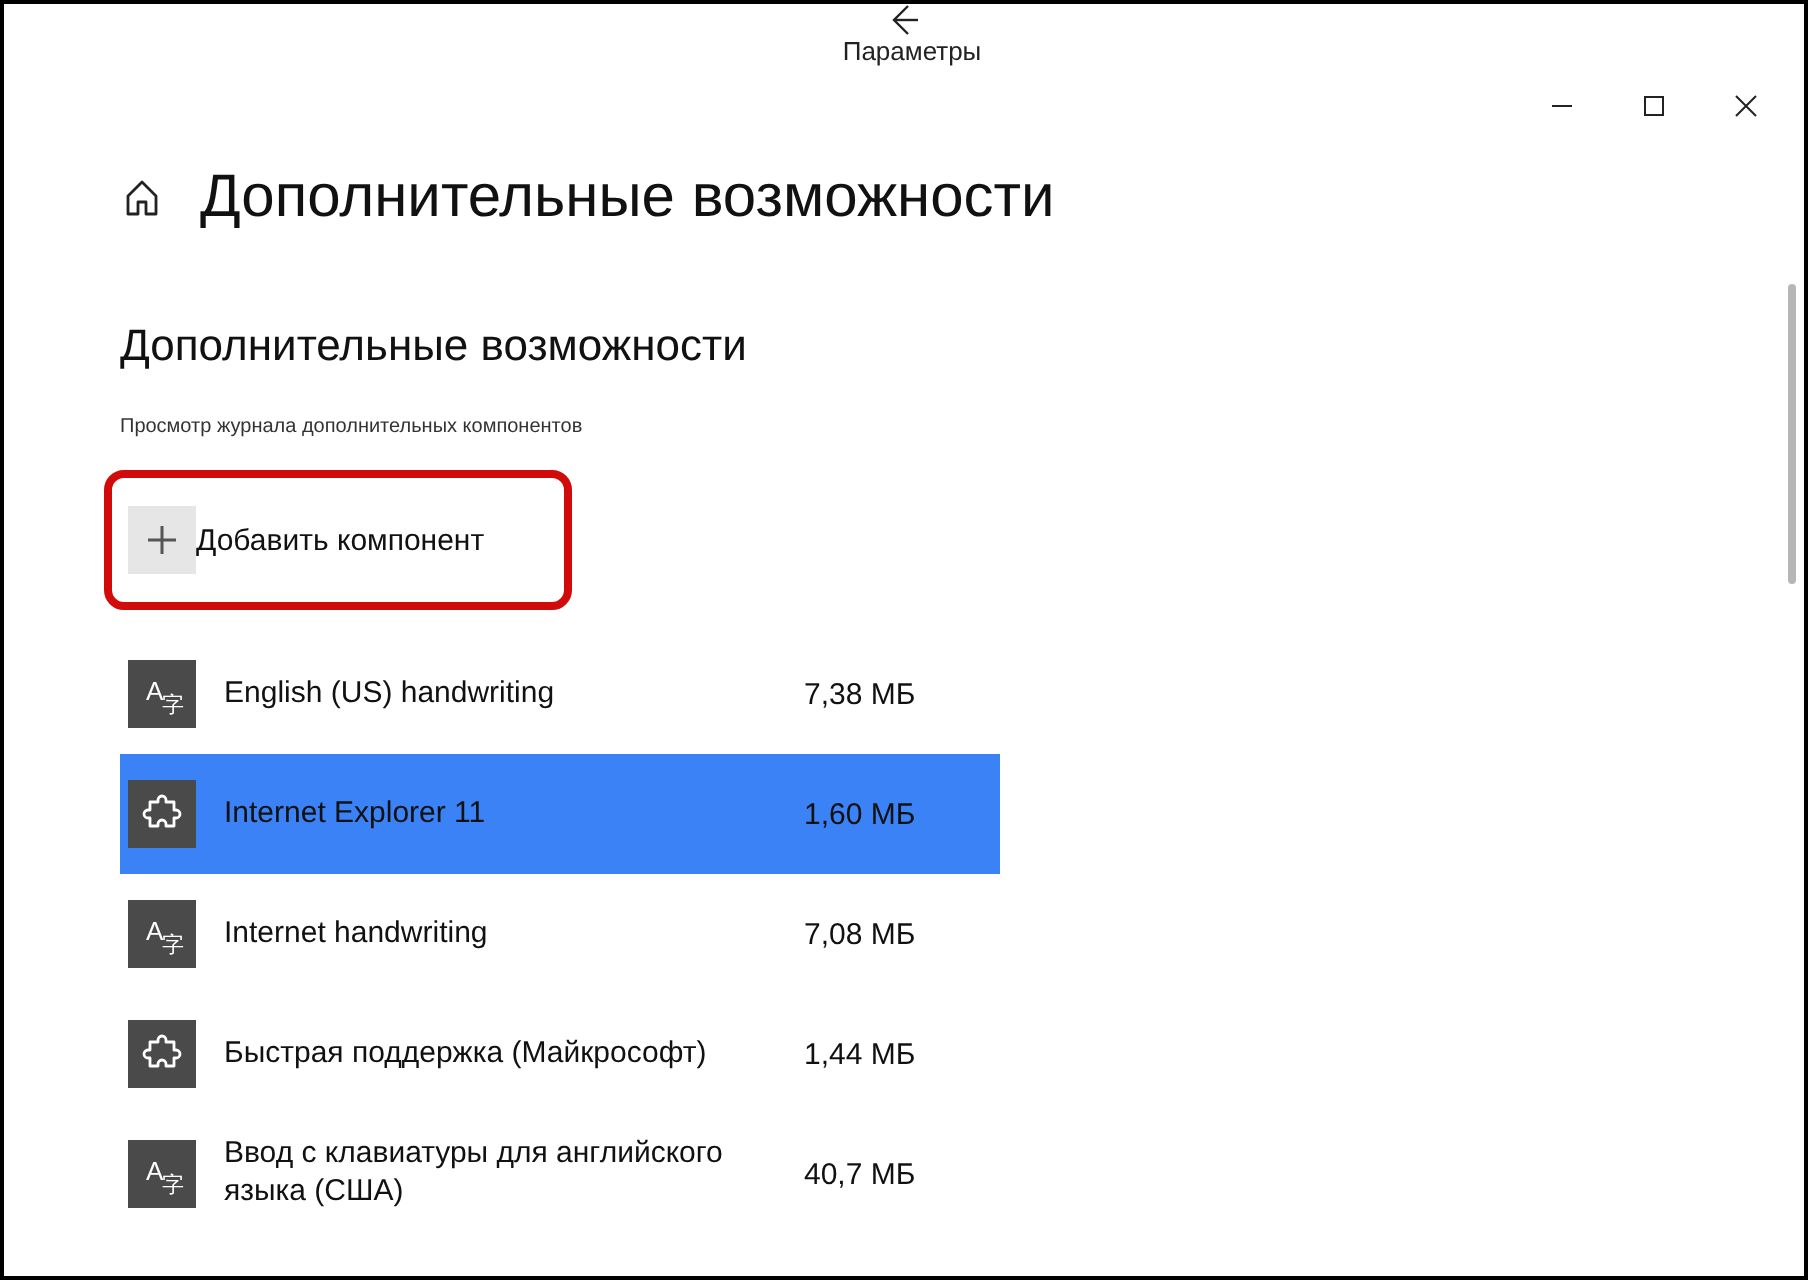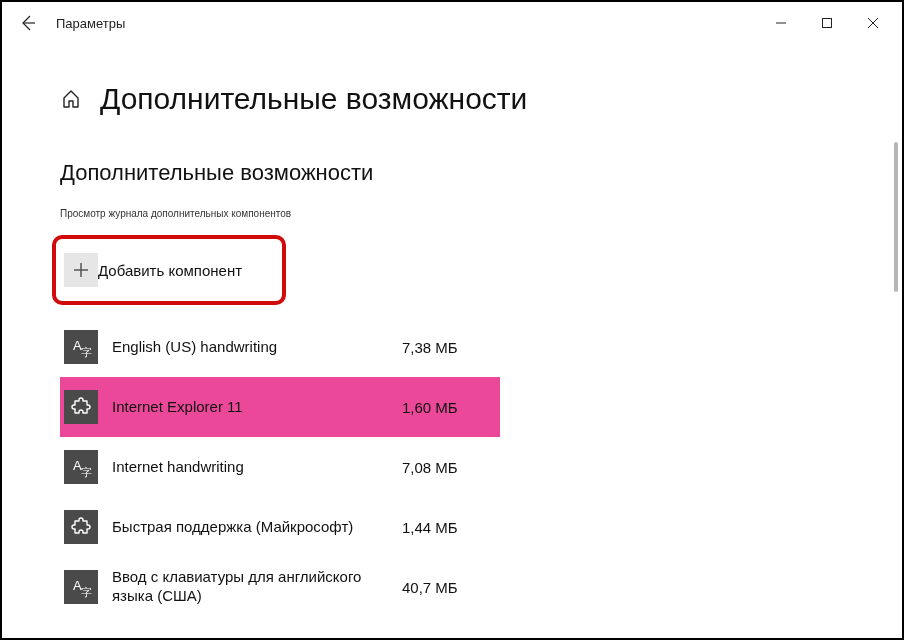--- a/index.html
+++ b/index.html
@@ -13,20 +13,21 @@
     border: 2px solid #000;
     overflow: hidden;
   }
   .titlebar {
     height: 42px;
     display: flex;
     align-items: center;
     padding: 0 6px;
     font-size: 13px;
     color: #222;
+    flex-direction: column;
   }
   .back-btn {
     width: 40px;
     height: 40px;
     display: flex;
     align-items: center;
     justify-content: center;
     cursor: pointer;
   }
   .tb-title { margin-left: 8px; }
@@ -115,21 +116,21 @@
     width: 440px;
   }
   .feature-item {
     display: flex;
     align-items: center;
     height: 60px;
     padding-left: 4px;
     cursor: pointer;
   }
   .feature-item.hover {
-    background: #ec4899;
+    background: #3b82f6;
   }
   .feat-icon {
     width: 34px;
     height: 34px;
     background: #4a4a4a;
     display: flex;
     align-items: center;
     justify-content: center;
     flex-shrink: 0;
   }

